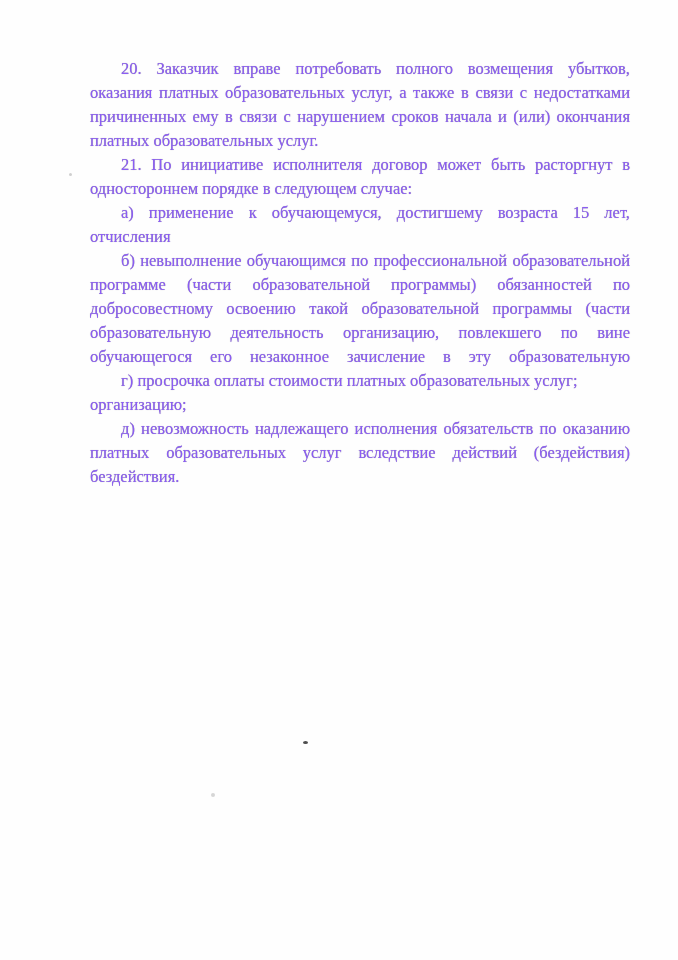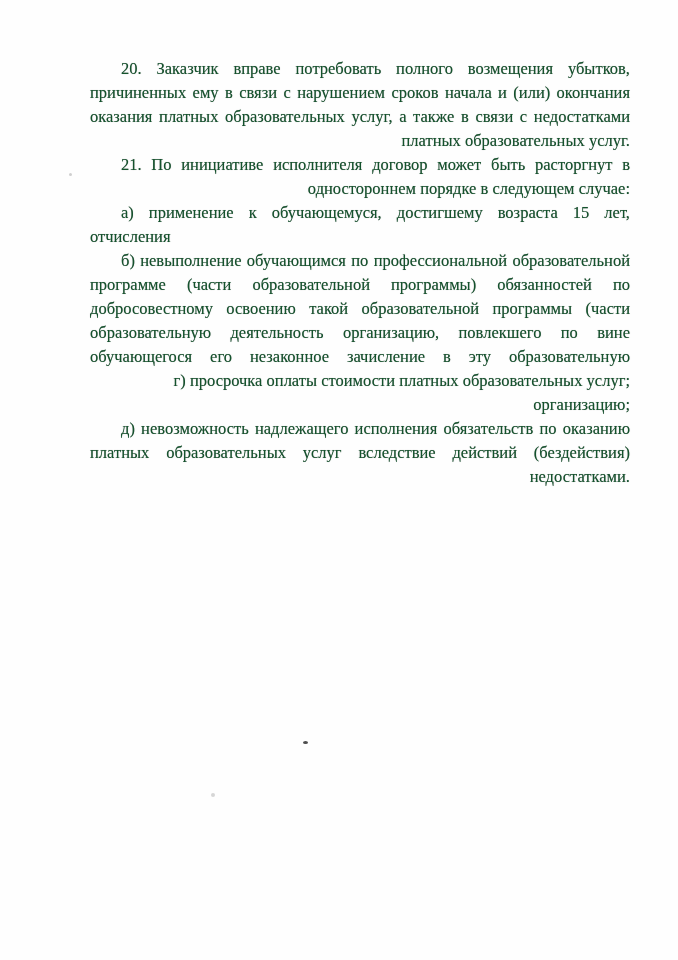--- a/index.html
+++ b/index.html
@@ -7,33 +7,33 @@
     padding: 0;
     background: #ffffff;
   }
   .page {
     position: relative;
     width: 678px;
     height: 960px;
     background: #fefefe;
     overflow: hidden;
     font-family: "Liberation Serif", "DejaVu Serif", serif;
-    color: #14532d;
+    color: #8b5cf6;
   }
   .text-block {
     position: absolute;
     left: 90px;
     top: 57px;
     width: 540px;
     font-size: 16.5px;
     line-height: 24px;
     text-shadow: 0 0 0.7px rgba(54,54,54,0.55);
   }
   .line {
-    text-align: right;
+    text-align: left;
     white-space: normal;
   }
   
   .jl {
     text-align: justify;
     text-align-last: justify;
     -moz-text-align-last: justify;
   }
   
   .first {
@@ -49,42 +49,42 @@
   .speck-3 { left: 69px;  top: 173px; width: 3px; height: 3px; background: #cfcfcf; }
 </style>
 </head>
 <body>
 
 <div class="page">
 
   <div class="text-block">
 
     <div class="line first jl">20. Заказчик вправе потребовать полного возмещения убытков,</div>
+    <div class="line jl">оказания платных образовательных услуг, а также в связи с недостатками</div>
     <div class="line jl">причиненных ему в связи с нарушением сроков начала и (или) окончания</div>
-    <div class="line jl">оказания платных образовательных услуг, а также в связи с недостатками</div>
     <div class="line">платных образовательных услуг.</div>
 
     <div class="line first jl">21. По инициативе исполнителя договор может быть расторгнут в</div>
     <div class="line">одностороннем порядке в следующем случае:</div>
 
     <div class="line first jl">а) применение к обучающемуся, достигшему возраста 15 лет, отчисления</div>
 
     <div class="line first jl">б) невыполнение обучающимся по профессиональной образовательной</div>
     <div class="line jl">программе (части образовательной программы) обязанностей по</div>
     <div class="line jl">добросовестному освоению такой образовательной программы (части</div>
 
     <div class="line jl">образовательную деятельность организацию, повлекшего по вине</div>
     <div class="line jl">обучающегося его незаконное зачисление в эту образовательную</div>
     <div class="line first">г) просрочка оплаты стоимости платных образовательных услуг;</div>
 
     <div class="line">организацию;</div>
 
     <div class="line first jl">д) невозможность надлежащего исполнения обязательств по оказанию</div>
     <div class="line jl">платных образовательных услуг вследствие действий (бездействия)</div>
-    <div class="line">недостатками.</div>
+    <div class="line">бездействия.</div>
 
   </div>
 
   <div class="speck speck-1"></div>
   <div class="speck speck-2"></div>
   <div class="speck speck-3"></div>
 
 </div>
 
 </body></html>

